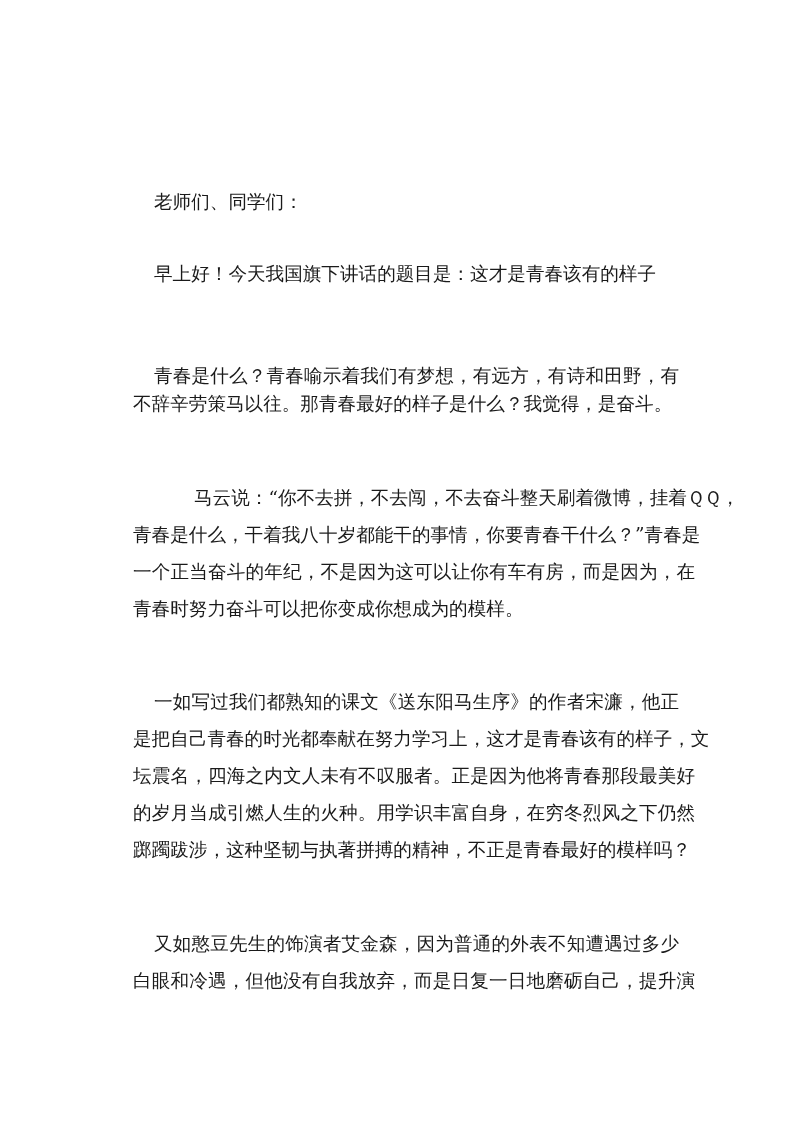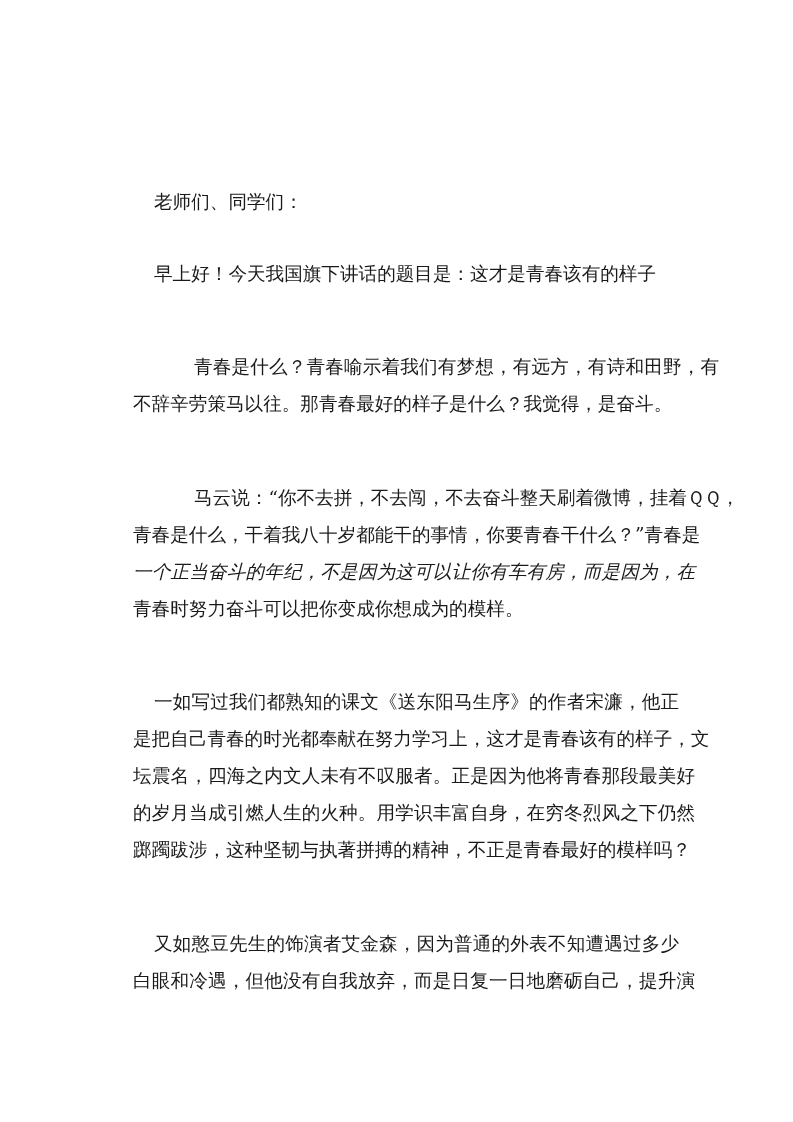--- a/index.html
+++ b/index.html
@@ -43,26 +43,26 @@
   </style>
 </head>
 <body>
 
 <div class="page">
 
   <div class="line indent last" style="top:190px;">老师们、同学们：</div>
 
   <div class="line indent last" style="top:262px;">早上好！今天我国旗下讲话的题目是：这才是青春该有的样子</div>
 
-  <div class="line indent" style="top:355px;margin-left:40px;">青春是什么？青春喻示着我们有梦想，有远方，有诗和田野，有</div>
+  <div class="line indent" style="top:364px;">青春是什么？青春喻示着我们有梦想，有远方，有诗和田野，有</div>
   <div class="line last" style="top:392px;">不辞辛劳策马以往。那青春最好的样子是什么？我觉得，是奋斗。</div>
 
   <div class="line indent" style="top:486px;margin-left:40px;">马云说：“你不去拼，不去闯，不去奋斗整天刷着微博，挂着ＱＱ，</div>
   <div class="line" style="top:523px;">青春是什么，干着我八十岁都能干的事情，你要青春干什么？”青春是</div>
-  <div class="line" style="top:560px;font-style:italic;">一个正当奋斗的年纪，不是因为这可以让你有车有房，而是因为，在</div>
+  <div class="line" style="top:560px;">一个正当奋斗的年纪，不是因为这可以让你有车有房，而是因为，在</div>
   <div class="line last" style="top:597px;">青春时努力奋斗可以把你变成你想成为的模样。</div>
 
   <div class="line indent" style="top:690px;">一如写过我们都熟知的课文《送东阳马生序》的作者宋濂，他正</div>
   <div class="line" style="top:727px;">是把自己青春的时光都奉献在努力学习上，这才是青春该有的样子，文</div>
   <div class="line" style="top:764px;">坛震名，四海之内文人未有不叹服者。正是因为他将青春那段最美好</div>
   <div class="line" style="top:801px;">的岁月当成引燃人生的火种。用学识丰富自身，在穷冬烈风之下仍然</div>
   <div class="line last" style="top:838px;">踯躅跋涉，这种坚韧与执著拼搏的精神，不正是青春最好的模样吗？</div>
 
   <div class="line indent" style="top:932px;">又如憨豆先生的饰演者艾金森，因为普通的外表不知遭遇过多少</div>
   <div class="line" style="top:969px;">白眼和冷遇，但他没有自我放弃，而是日复一日地磨砺自己，提升演</div>

